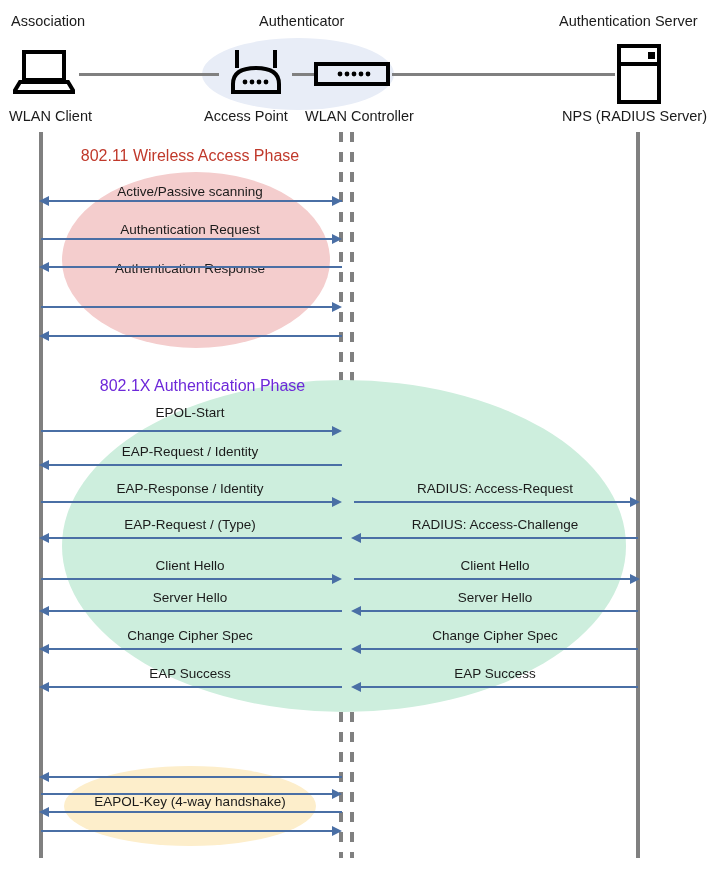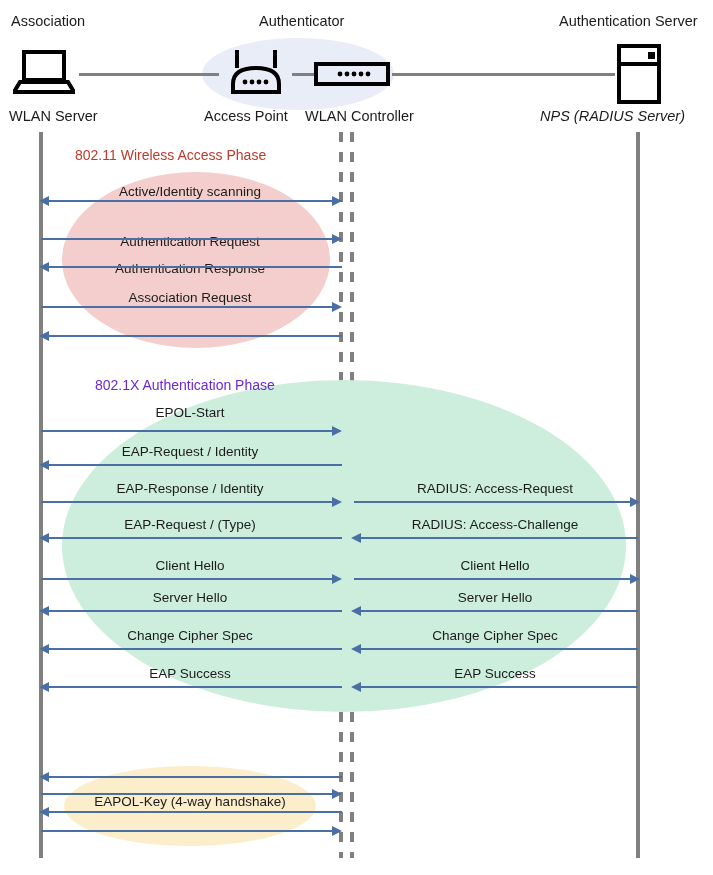--- a/index.html
+++ b/index.html
@@ -68,21 +68,22 @@
   .phase-ellipse {
     position: absolute;
     border-radius: 50%;
   }
   .ellipse-wireless { background: #f4cdcd; }
   .ellipse-dot1x    { background: #cdeedd; }
   .ellipse-keyex    { background: #fdeecb; }
   
   .phase-caption {
     position: absolute;
-    font-size: 14px;
+    font-size: 16px;
+    text-align: center;
     white-space: nowrap;
     line-height: 19px;
   }
   
   .msg-line {
     position: absolute;
     height: 2px;
     background: #4a6fa5;
   }
   .arrowhead {
@@ -148,48 +149,47 @@
   </div>
 
   <div class="icon" style="left:617px; top:44px;">
     <svg width="44" height="60" viewBox="0 0 44 60">
       <rect x="2" y="2" width="40" height="56" fill="none" stroke="#000" stroke-width="4"></rect>
       <line x1="2" y1="20" x2="42" y2="20" stroke="#000" stroke-width="4"></line>
       <rect x="31" y="8" width="7" height="7" fill="#000"></rect>
     </svg>
   </div>
 
-  <div class="actor-sublabel" style="left:9px; top:108px;">WLAN Server</div>
+  <div class="actor-sublabel" style="left:9px; top:108px;">WLAN Client</div>
   <div class="actor-sublabel" style="left:204px; top:108px;">Access Point</div>
   <div class="actor-sublabel" style="left:305px; top:108px;">WLAN Controller</div>
-  <div class="actor-sublabel" style="left:540px; top:108px;font-style:italic;">NPS (RADIUS Server)</div>
+  <div class="actor-sublabel" style="left:562px; top:108px;">NPS (RADIUS Server)</div>
 
   <div class="lifeline" style="left:39px;  top:132px; height:726px;"></div>
   <div class="lifeline-dashed" style="left:339px; top:132px; height:726px;"></div>
   <div class="lifeline-dashed" style="left:350px; top:132px; height:726px;"></div>
   <div class="lifeline" style="left:636px; top:132px; height:726px;"></div>
 
   <div class="phase-ellipse ellipse-wireless" style="left:62px; top:172px; width:268px; height:176px;"></div>
 
   <div class="phase-caption" style="left:75px; top:146px; width:230px; color:#C0392B;">802.11 Wireless Access Phase</div>
 
-  <div class="msg-label" style="left:50px; top:184px; width:280px;">Active/Identity scanning</div>
+  <div class="msg-label" style="left:50px; top:184px; width:280px;">Active/Passive scanning</div>
   <div class="msg-line" style="left:48px; top:200px; width:294px;"></div>
   <div class="arrowhead left" style="left:39px;  top:196px;"></div>
   <div class="arrowhead right" style="left:332px; top:196px;"></div>
 
-  <div class="msg-label" style="left:50px; top:234px; width:280px;">Authentication Request</div>
+  <div class="msg-label" style="left:50px; top:222px; width:280px;">Authentication Request</div>
   <div class="msg-line" style="left:41px; top:238px; width:295px;"></div>
   <div class="arrowhead right" style="left:332px; top:234px;"></div>
 
   <div class="msg-label" style="left:50px; top:261px; width:280px;">Authentication Response</div>
   <div class="msg-line" style="left:48px; top:266px; width:294px;"></div>
   <div class="arrowhead left" style="left:39px; top:262px;"></div>
 
-  <div class="msg-label" style="left:50px; top:290px; width:280px;">Association Request</div>
   <div class="msg-line" style="left:41px; top:306px; width:295px;"></div>
   <div class="arrowhead right" style="left:332px; top:302px;"></div>
 
   <div class="msg-line" style="left:48px; top:335px; width:294px;"></div>
   <div class="arrowhead left" style="left:39px; top:331px;"></div>
 
   <div class="phase-ellipse ellipse-dot1x" style="left:62px; top:380px; width:564px; height:332px;"></div>
 
   <div class="phase-caption" style="left:95px; top:376px; width:215px; color:#6d28d9;">802.1X Authentication Phase</div>
 

